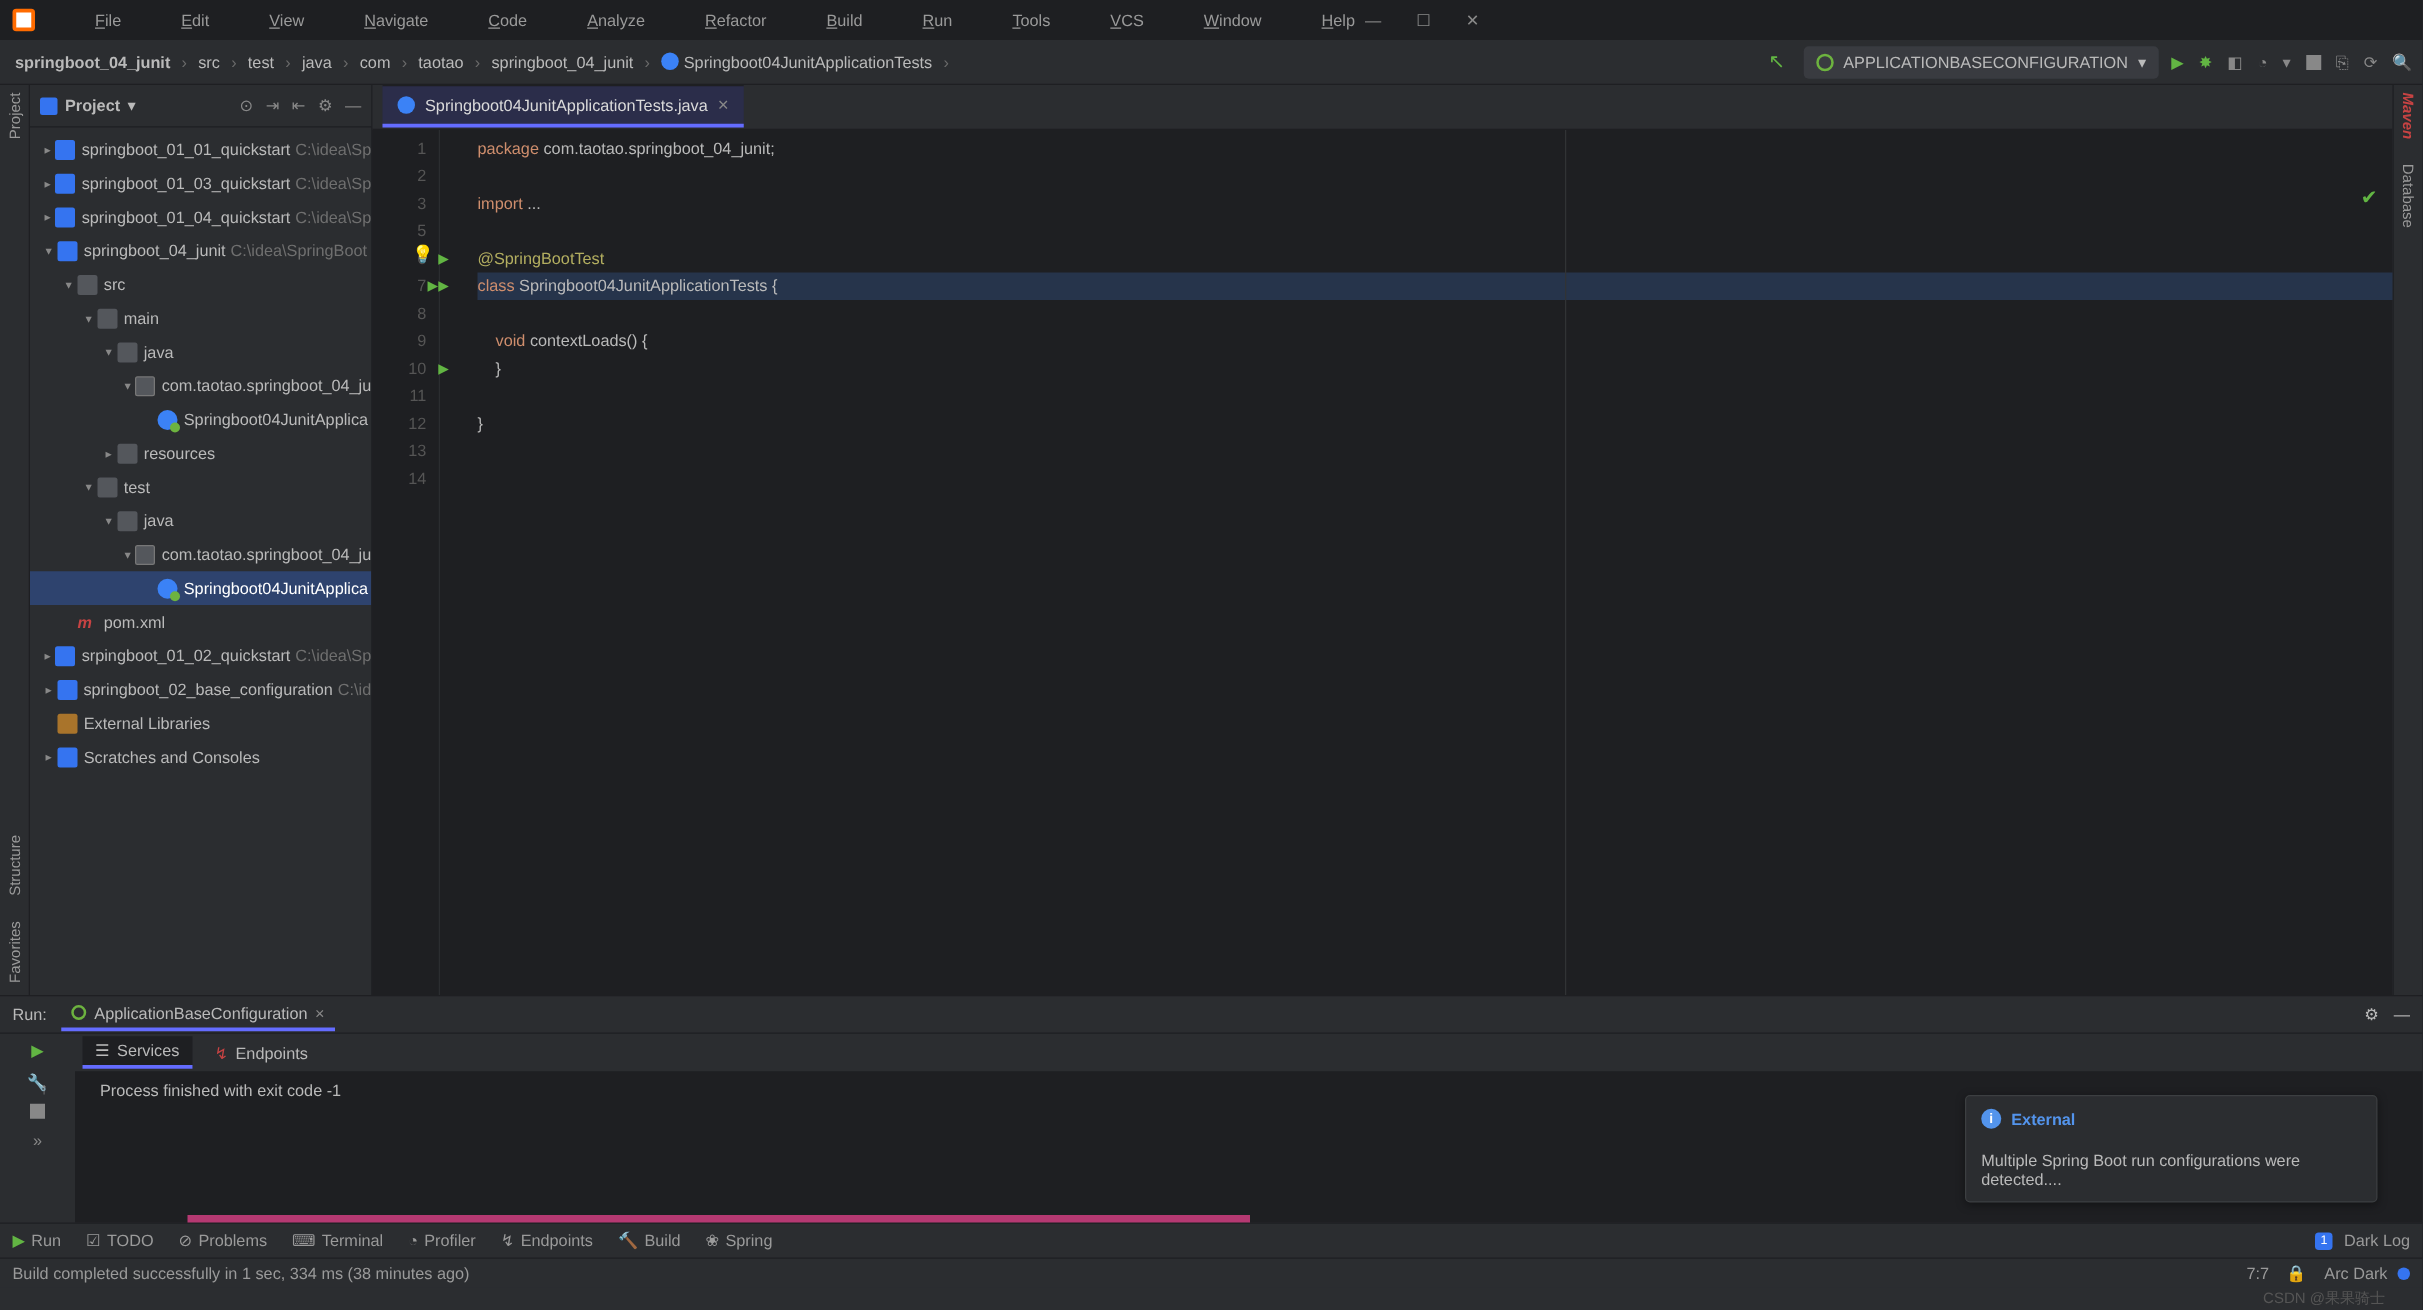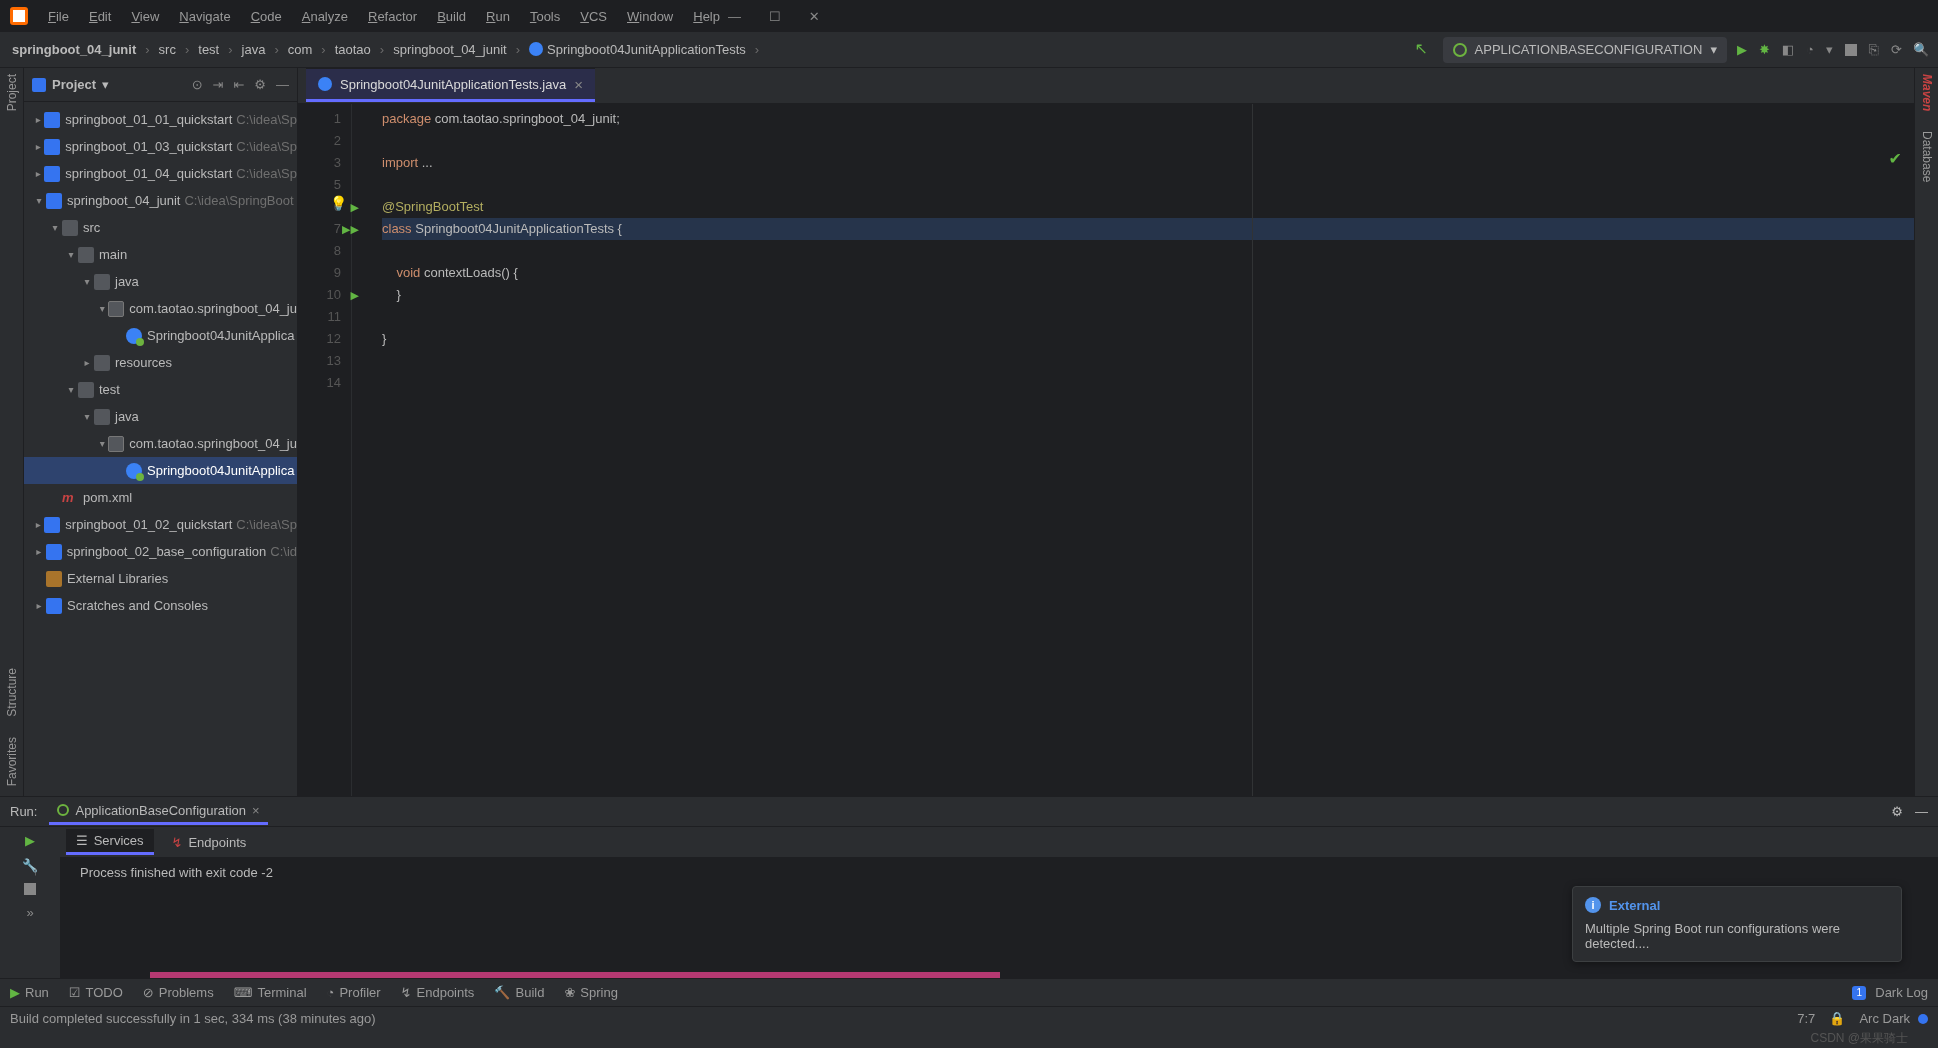--- a/index.html
+++ b/index.html
@@ -5,21 +5,21 @@
 * { margin:0; padding:0; box-sizing:border-box; font-family:"Segoe UI",Arial,sans-serif; font-size:13px; user-select:none; }
 body { width:1938px; height:1048px; background:#2b2d30; color:#bababa; overflow:hidden; display:flex; flex-direction:column-reverse; }
 
 body { flex-direction:column; }
 
 
 .titlebar { height:32px; background:#1e1f22; display:flex; align-items:center; padding:0 10px; color:#9a9a9a; }
 .titlebar .logo { width:18px; height:18px; background:#ff6b00; border-radius:3px; margin-right:12px; position:relative; }
 .titlebar .logo::after{content:"";position:absolute;inset:3px;background:#fff;}
 .titlebar .menus { display:flex; gap:4px; }
-.titlebar .menus span { padding:3px 8px; cursor:default; }
+.titlebar .menus span { padding:3px 8px; cursor:default;margin-left:28px; }
 .titlebar .menus span u{text-decoration:underline;}
 .titlebar .title { flex:1; text-align:left; padding-left:40px; color:#6f6f6f; }
 .titlebar .winbtns { display:flex; gap:28px; font-size:14px; color:#888; }
 
 
 .navbar { height:36px; background:#2b2d30; border-bottom:1px solid #1e1f22; display:flex; align-items:center; padding:0 8px; }
 .breadcrumbs { display:flex; align-items:center; gap:5px; flex:1; }
 .breadcrumbs .bc { color:#bababa; padding:2px 4px; }
 .breadcrumbs .sep { color:#6a6a6a; }
 .bc-java::before{content:"";display:inline-block;width:14px;height:14px;background:#3b82f6;border-radius:50%;margin-right:4px;vertical-align:-2px;}
@@ -92,21 +92,21 @@
 .rp-sub .st{display:flex;align-items:center;gap:6px;padding:4px 10px;}
 .rp-sub .st.active{background:#1e1f22;border-bottom:3px solid #646cff;}
 .rp-out{flex:1;background:#1e1f22;font-family:Consolas,monospace;color:#bababa;padding:8px 20px;position:relative;}
 .rp-out .arrowup{position:absolute;left:-28px;top:6px;color:#888;}
 .rp-bar{height:6px;background:#1e1f22;position:relative;}
 .rp-bar::before{content:"";position:absolute;left:90px;width:850px;top:0;bottom:0;background:#b53972;}
 
 .notif{position:absolute;right:36px;bottom:86px;width:330px;background:#2b2d30;border:1px solid #3c3f41;border-radius:4px;padding:10px 12px;box-shadow:0 2px 8px rgba(0,0,0,.4);}
 .notif .nt{color:#5394ec;font-weight:600;display:flex;align-items:center;gap:8px;}
 .notif .nt .ic{width:16px;height:16px;background:#5394ec;border-radius:50%;display:inline-flex;align-items:center;justify-content:center;color:#fff;font-size:11px;}
-.notif .nb{margin-top:8px;color:#bababa;}
+.notif .nb{margin-top:18px;color:#bababa;}
 
 
 .btm-tools{height:28px;background:#2b2d30;border-top:1px solid #1e1f22;display:flex;align-items:center;padding:0 10px;gap:20px;color:#9a9a9a;font-size:12px;}
 .btm-tools .t{display:flex;align-items:center;gap:5px;}
 .btm-tools .t .play{color:#62b543;}
 .btm-tools .spacer{flex:1;}
 .btm-tools .evt .dot{display:inline-block;width:14px;height:14px;background:#3574f0;color:#fff;border-radius:3px;text-align:center;line-height:14px;font-size:10px;margin-right:4px;}
 
 .statusbar{height:24px;background:#2b2d30;border-top:1px solid #1e1f22;display:flex;align-items:center;padding:0 10px;color:#9a9a9a;font-size:12px;}
 .statusbar .spacer{flex:1;}
@@ -378,21 +378,21 @@
           <span>☰</span>
           <span>Services</span>
         </div>
         <div class="st">
           <span style="color:#c74343">↯</span>
           <span>Endpoints</span>
         </div>
       </div>
       <div class="rp-out">
         <span class="arrowup">↑</span>
-        <span>Process finished with exit code -2</span>
+        <span>Process finished with exit code -1</span>
       </div>
       <div class="rp-bar"></div>
     </div>
   </div>
   <div class="notif">
     <div class="nt">
         <span class="ic">i</span>
         <span>External</span>
       </div>
     <div class="nb">Multiple Spring Boot run configurations were detected....</div>

